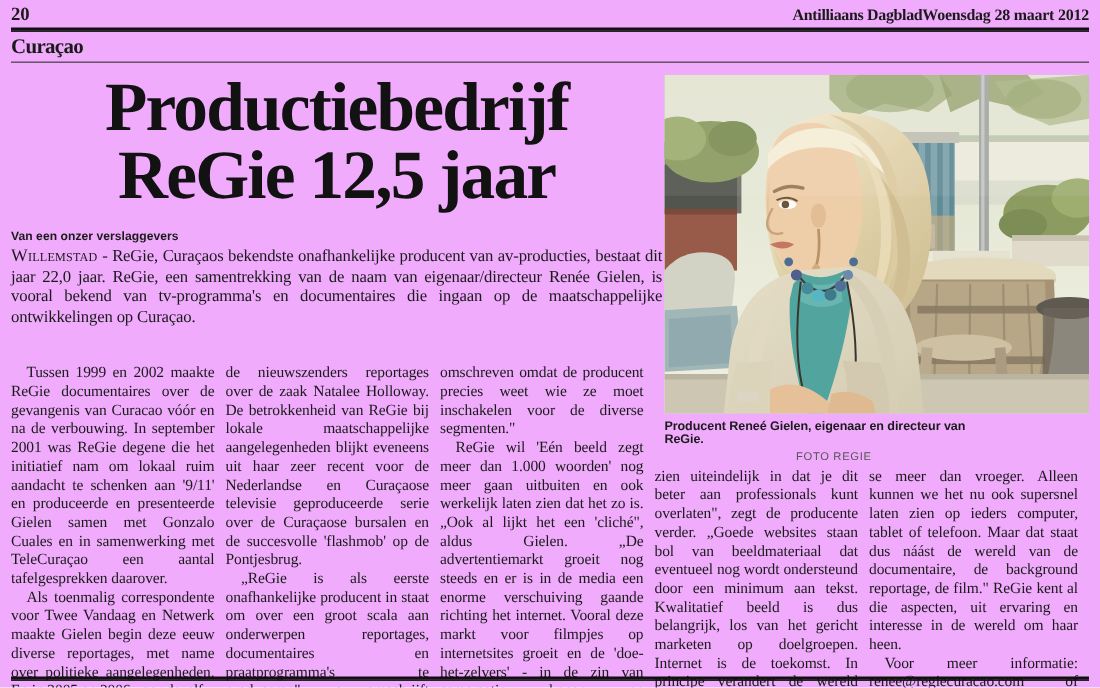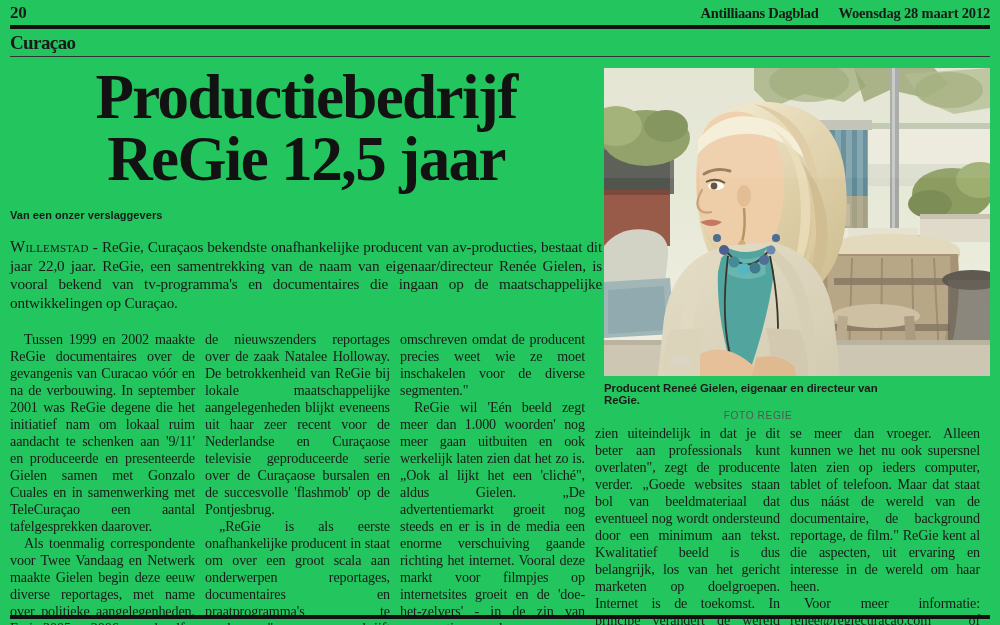--- a/index.html
+++ b/index.html
@@ -7,40 +7,40 @@
     margin: 0; padding: 0;
     width: 1000px; height: 625px;
     background: #ffffff;
     font-family: "Liberation Serif", serif;
     color: #1a1a1a;
     overflow: hidden;
   }
   #page {
     position: relative;
     width: 1000px; height: 625px;
-    background: #22c55e;
+    background: #f0abfc;
     padding: 0 10px;
   }
 
   
   .masthead {
     display: flex;
     align-items: baseline;
     justify-content: space-between;
     height: 24px;
     padding-top: 3px;
   }
   .folio {
     font-family: "Liberation Serif", serif;
     font-weight: 700;
     font-size: 17px;
     letter-spacing: -0.2px;
   }
   .masthead-right {
-    display: flex; align-items: baseline; gap: 20px;
+    display: flex; align-items: baseline; gap: 0;
     font-size: 14.5px;
   }
   .paper-name { font-weight: 700; letter-spacing: -0.3px; }
   .paper-date { font-weight: 700; letter-spacing: -0.2px; }
 
   .rule-thick {
     border: 0; height: 0;
     border-top: 3px solid #111;
     border-bottom: 1px solid #111;
     margin: 1px 0 0 0;
@@ -81,21 +81,21 @@
   }
   .headline .ln { display: block; }
 
   
   .byline {
     font-family: "Liberation Sans", sans-serif;
     font-weight: 700;
     font-size: 11px;
     letter-spacing: 0.05px;
     margin-top: 18px;
-    margin-bottom: 16px;
+    margin-bottom: 2px;
   }
   .intro {
     width: 592px;
     font-size: 15.2px;
     line-height: 1.235;
     text-align: justify;
     letter-spacing: -0.15px;
     margin: 0;
   }
   .dateline {

